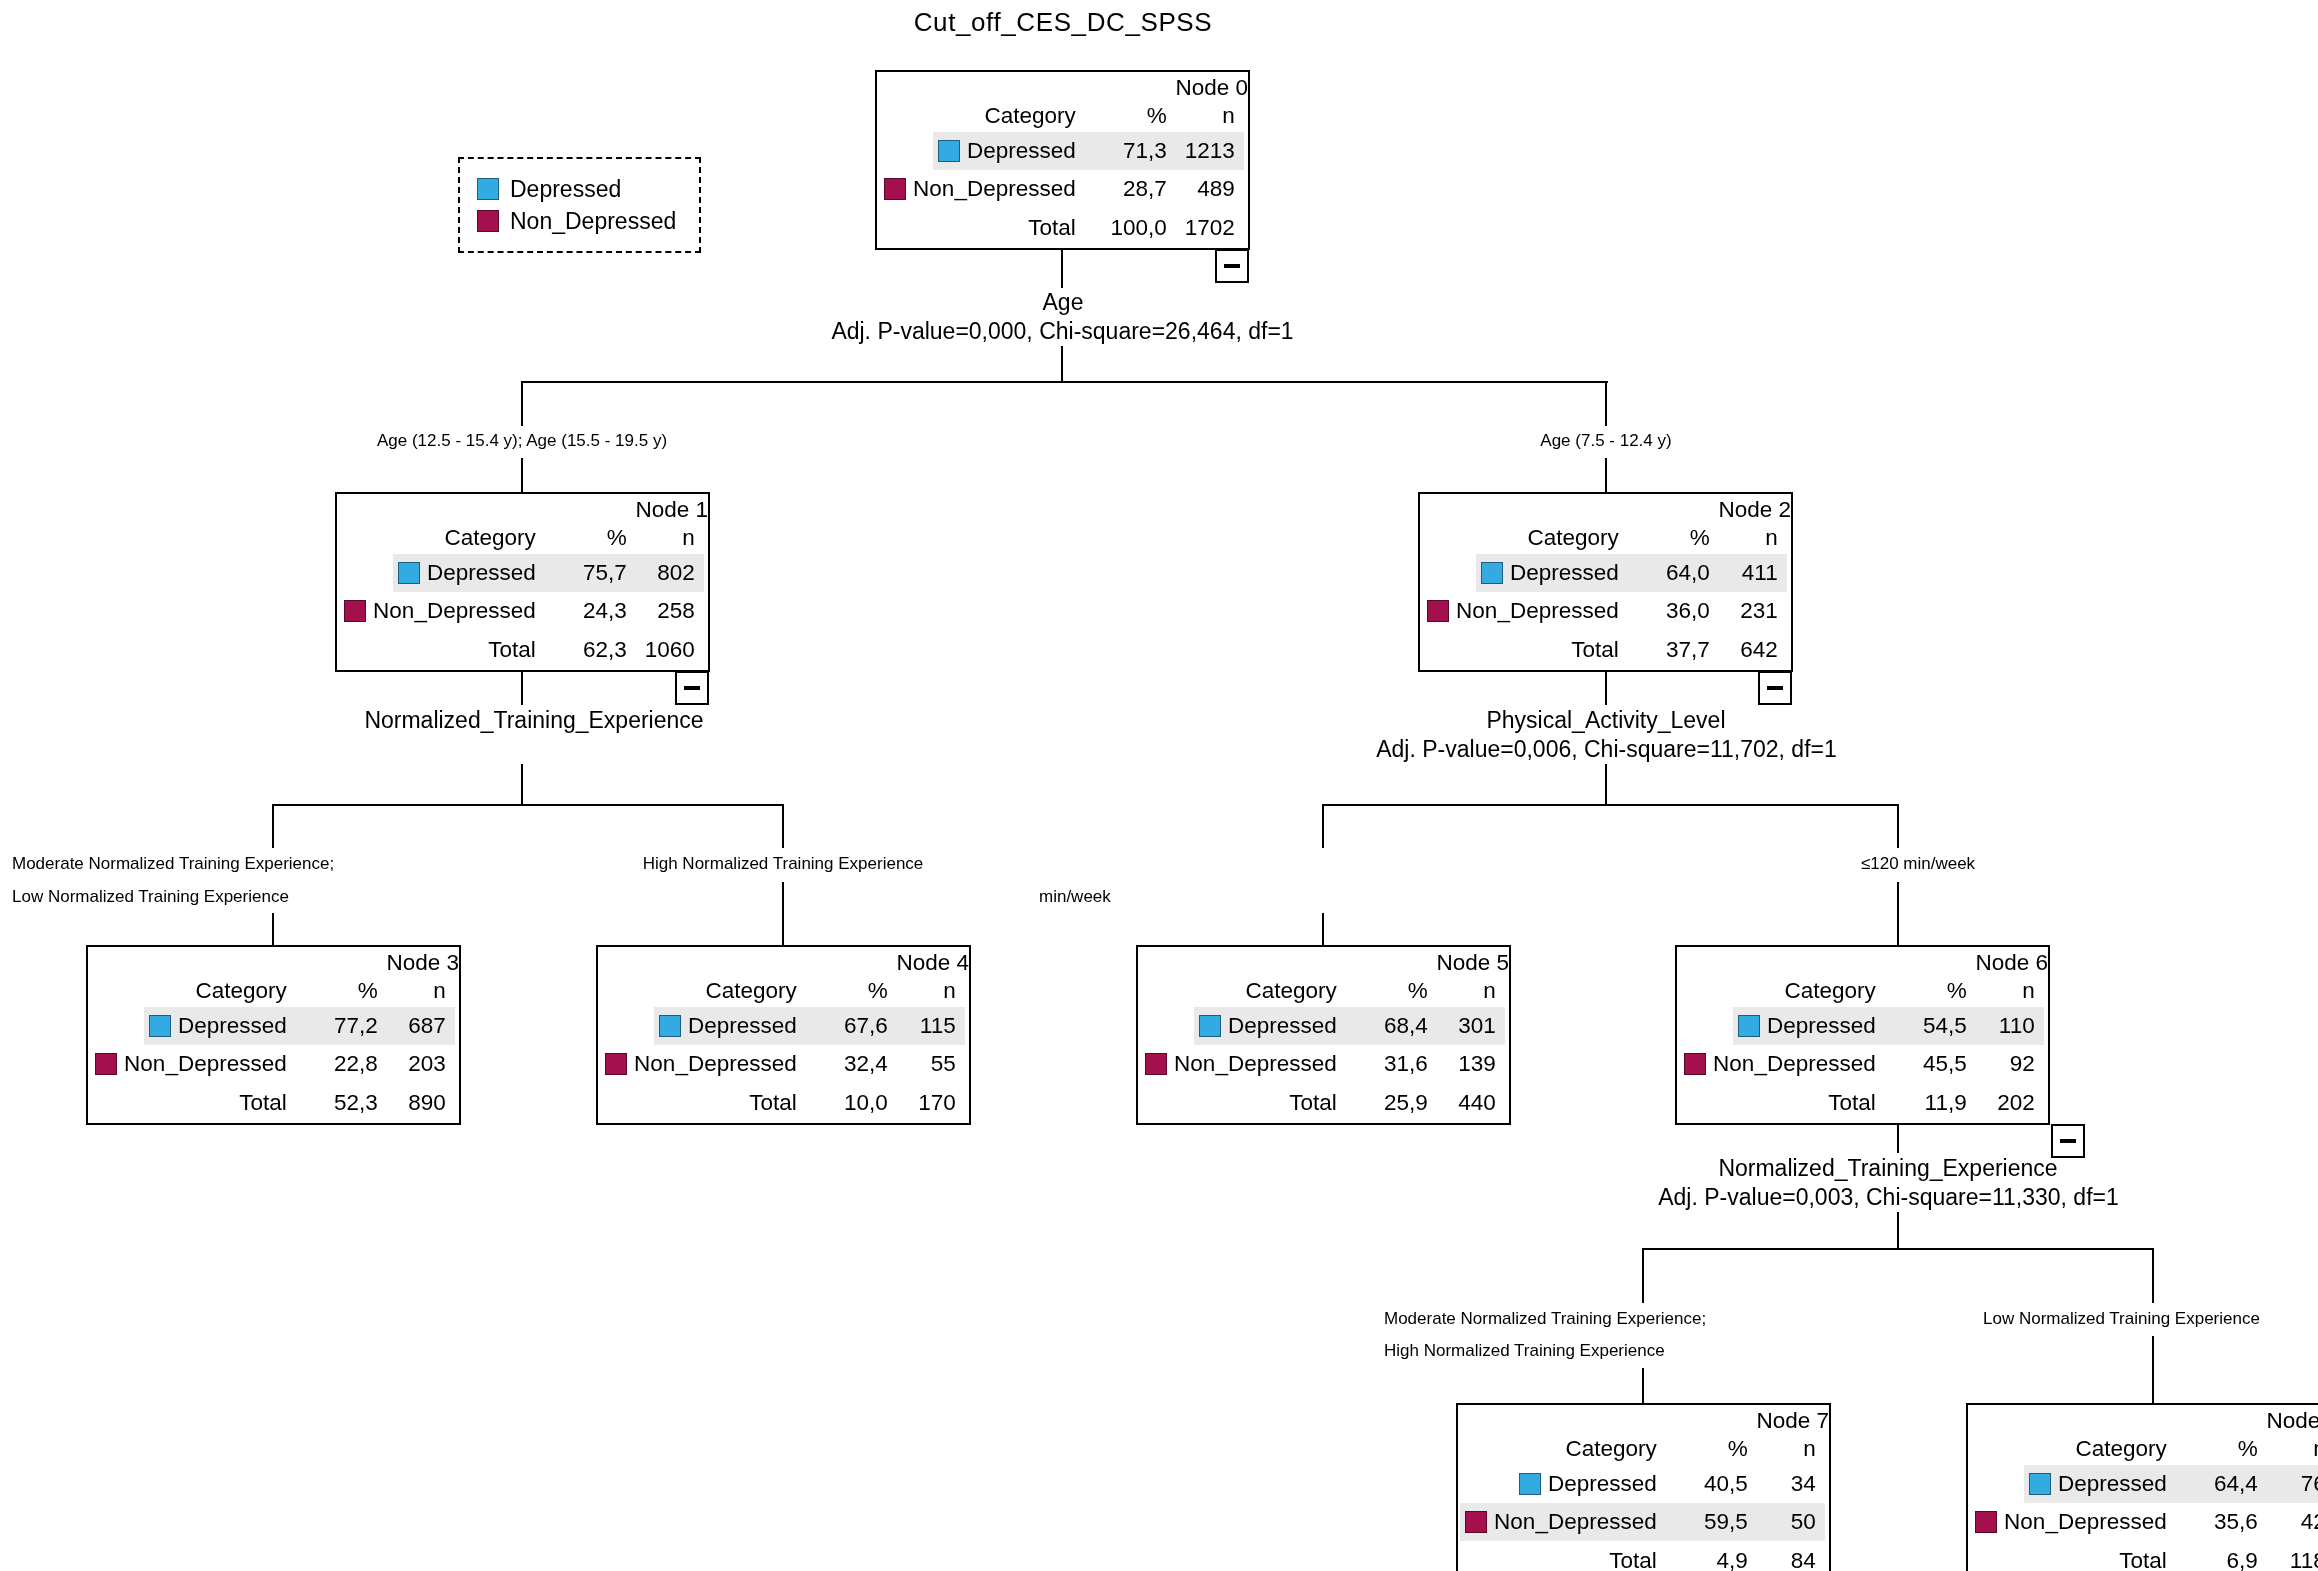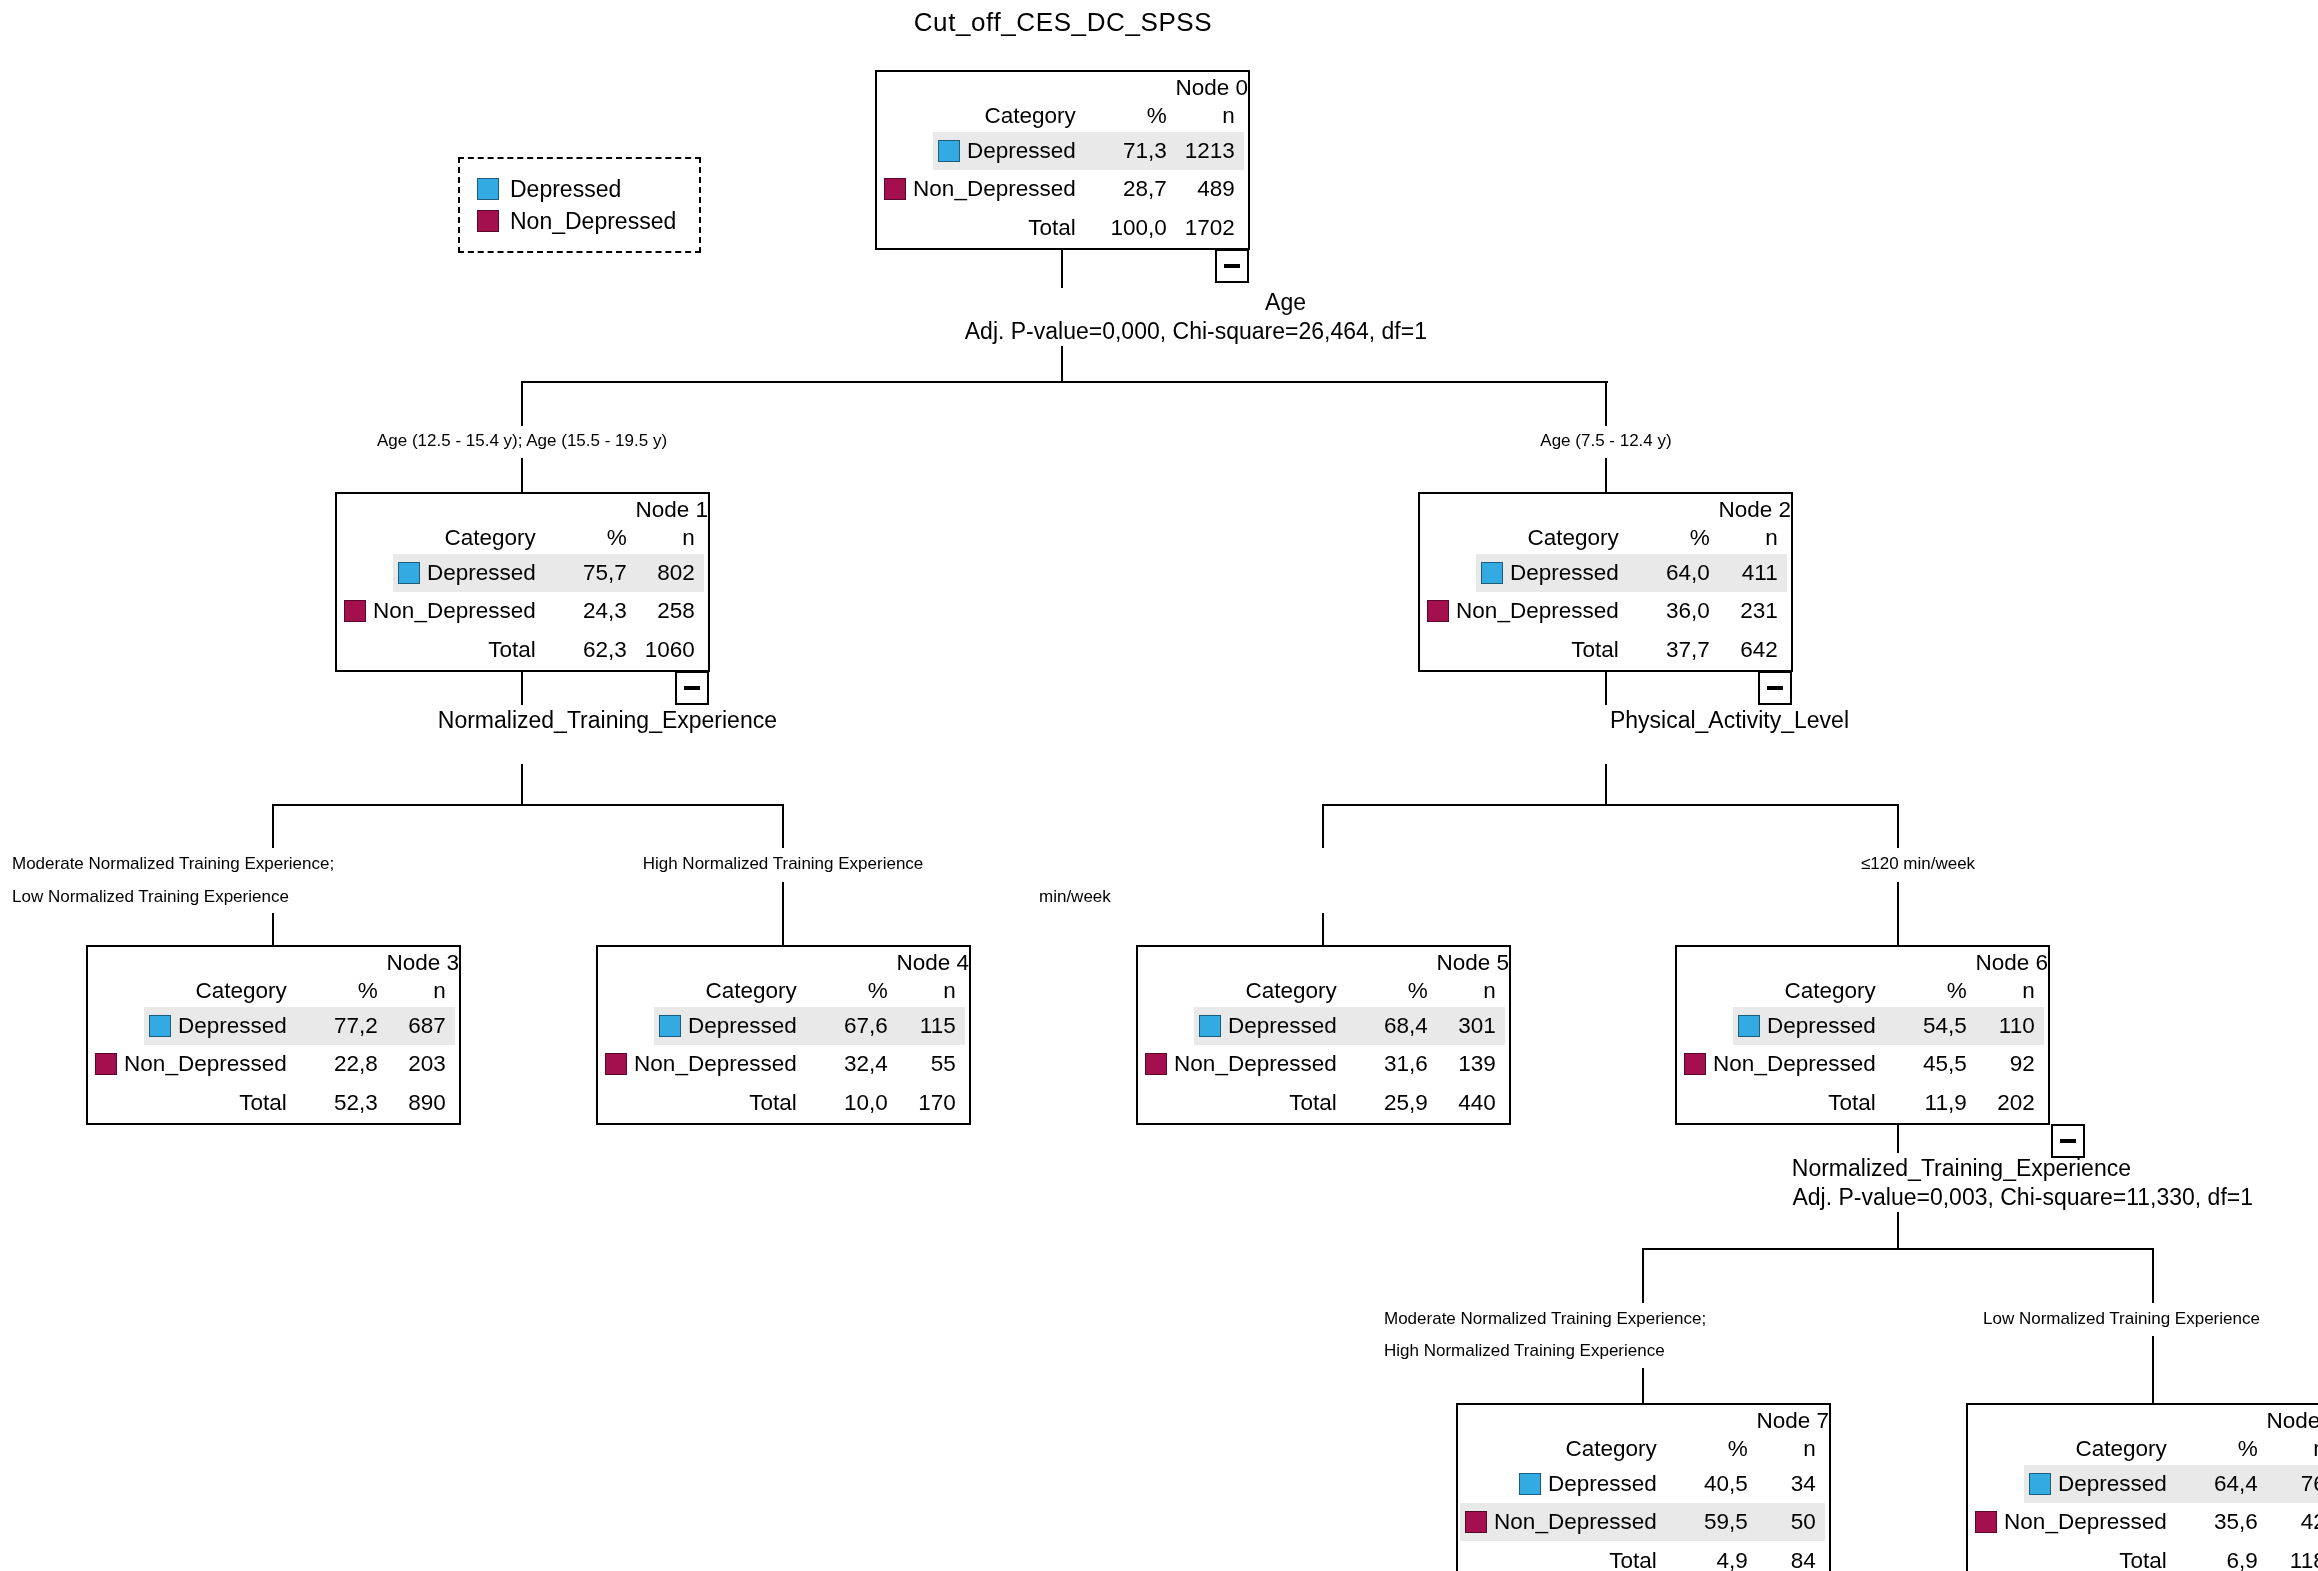--- a/index.html
+++ b/index.html
@@ -24,21 +24,21 @@
   .ntot{height:34px;}
   .c-pct,.c-n{text-align:right;}
   .rule{height:2.4px;background:#000;margin:0 6px;}
   .hl{background:#E9E9E9;}
   .swcell{display:flex;align-items:center;}
   
   .collapse{position:absolute;width:34px;height:34px;border:2.4px solid #000;background:#fff;box-sizing:border-box;
             display:flex;align-items:center;justify-content:center;cursor:pointer;}
   .minus{display:block;width:16px;height:3.6px;background:#000;}
   
-  .slabel{position:absolute;font-size:23px;line-height:28px;text-align:right;white-space:nowrap;}
+  .slabel{position:absolute;font-size:23px;line-height:28px;text-align:center;white-space:nowrap;}
   .blabel{position:absolute;font-size:17px;line-height:28px;white-space:nowrap;}
   .bcenter{text-align:center;}
 </style>
 </head>
 <body>
 
 <div id="stage">
 
   <div class="ctitle" style="left:820px;top:7.3px;width:486px">Cut_off_CES_DC_SPSS</div>
 
@@ -84,20 +84,21 @@
   <div class="ln" style="left:2152px;top:1248px;width:2.4px;height:55px"></div>
   <div class="ln" style="left:1642px;top:1368px;width:2.4px;height:35px"></div>
   <div class="ln" style="left:2152px;top:1336px;width:2.4px;height:67px"></div>
 
   <div class="slabel" style="left:820px;top:288px;width:486px">Age</div>
   <div class="slabel" style="left:698px;top:317px;width:729px">Adj. P-value=0,000, Chi-square=26,464, df=1</div>
 
   <div class="slabel" style="left:291px;top:706px;width:486px">Normalized_Training_Experience</div>
 
   <div class="slabel" style="left:1363px;top:706px;width:486px">Physical_Activity_Level</div>
+  <div class="slabel" style="left:1242px;top:735px;width:729px">Adj. P-value=0,006, Chi-square=11,702, df=1</div>
 
   <div class="slabel" style="left:1645px;top:1154px;width:486px">Normalized_Training_Experience</div>
   <div class="slabel" style="left:1524px;top:1183px;width:729px">Adj. P-value=0,003, Chi-square=11,330, df=1</div>
 
   <div class="blabel bcenter" style="left:249px;top:427px;width:546px">Age (12.5 - 15.4 y); Age (15.5 - 19.5 y)</div>
   <div class="blabel bcenter" style="left:1333px;top:427px;width:546px">Age (7.5 - 12.4 y)</div>
 
   <div class="blabel" style="left:12px;top:850px;width:607px">Moderate Normalized Training Experience;</div>
   <div class="blabel" style="left:12px;top:883px;width:607px">Low Normalized Training Experience</div>
   <div class="blabel bcenter" style="left:540px;top:850px;width:486px">High Normalized Training Experience</div>

